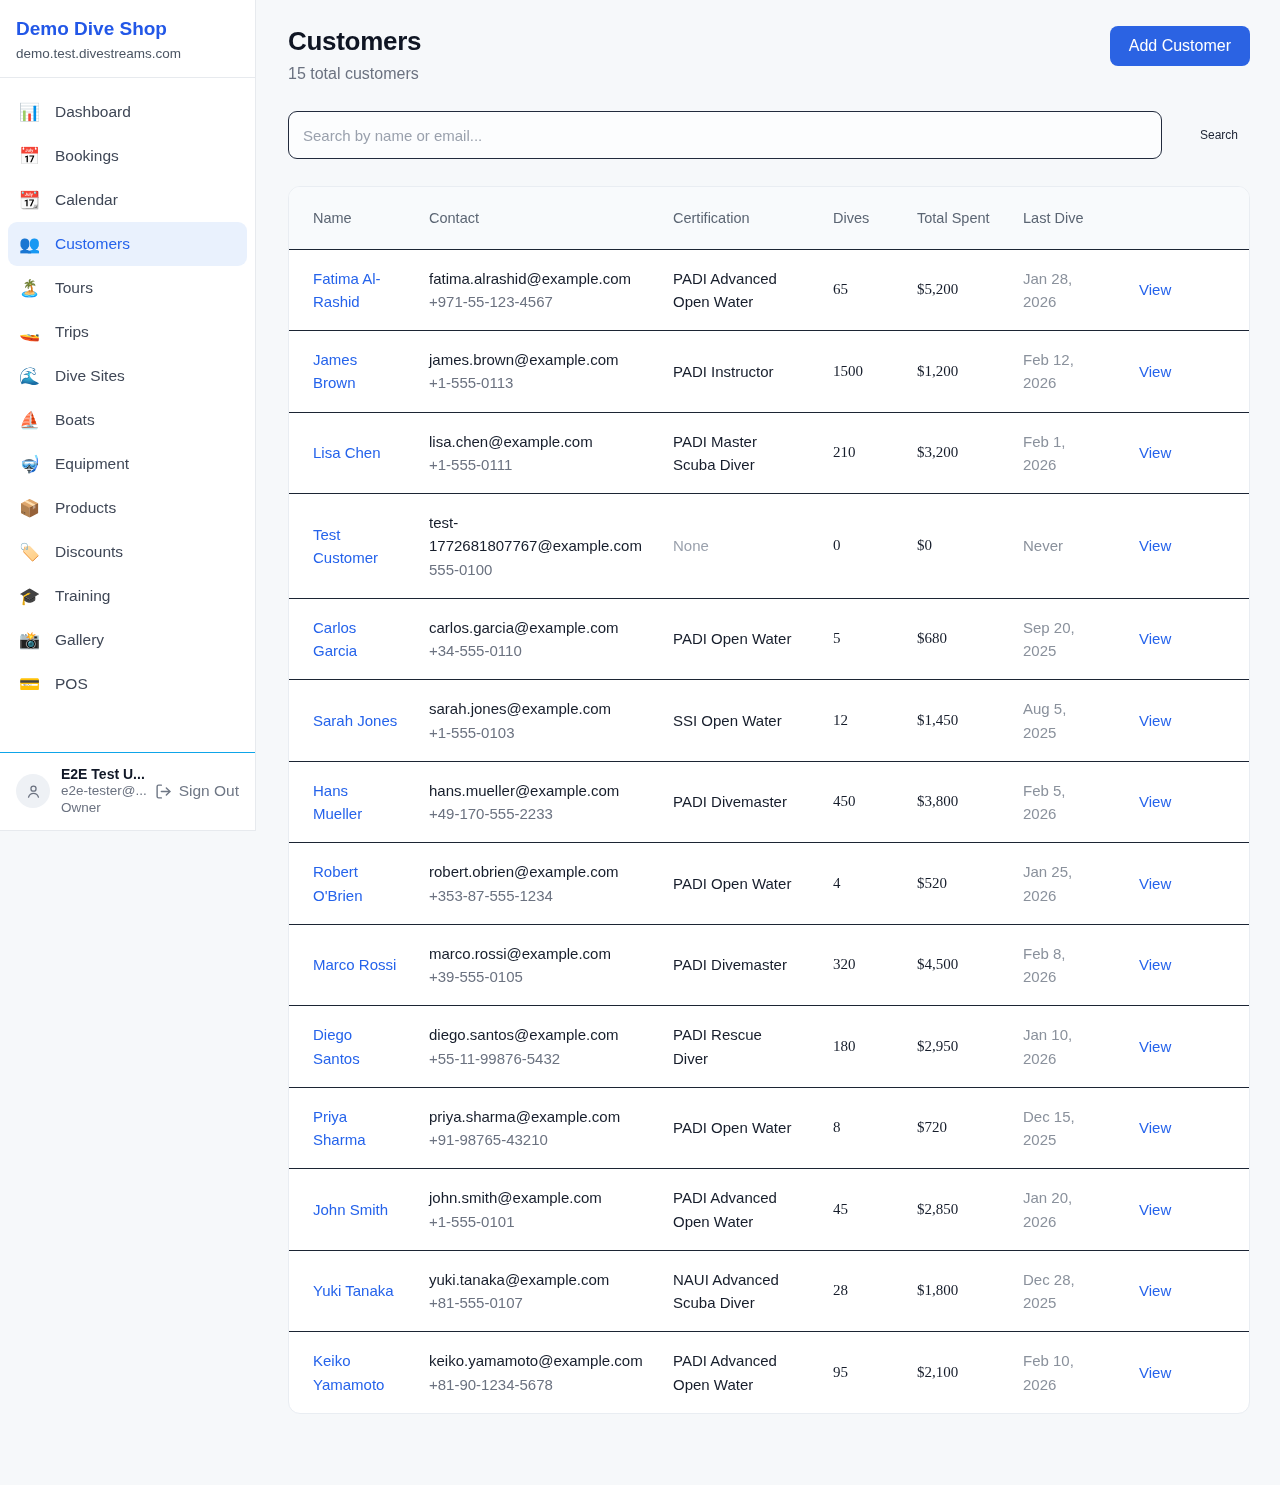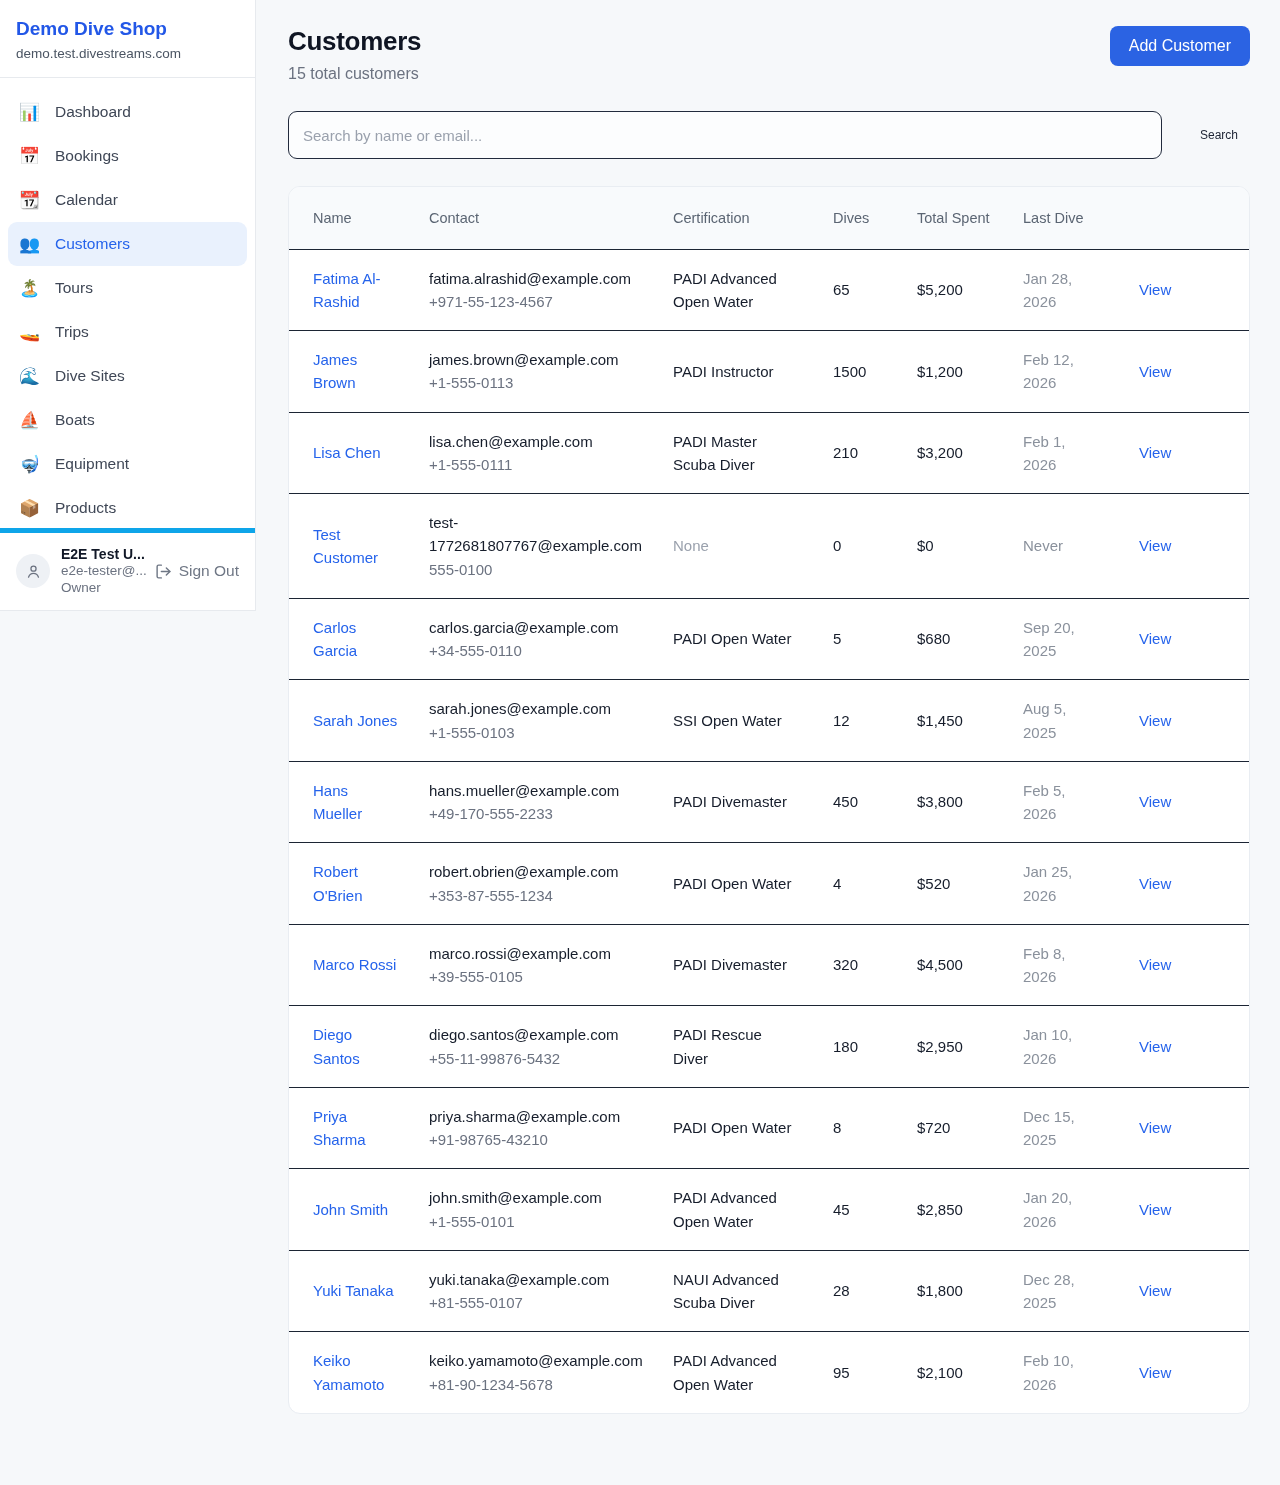--- a/index.html
+++ b/index.html
@@ -8,39 +8,39 @@
     height: 1485px;
     background: #f6f8fa;
     font-family: "Liberation Sans", sans-serif;
     color: #111827;
     position: relative;
   }
 
   
   .sidebar {
     position: absolute; left: 0; top: 0;
-    width: 256px; height: 611px;
+    width: 256px; height: 831px;
     background: #ffffff;
     border-right: 1px solid #e7eaee;
     border-bottom: 1px solid #e7eaee;
     display: flex; flex-direction: column;
   }
   .shop-header { padding: 18px 16px 16px; border-bottom: 1px solid #e7eaee; }
   .shop-name { color: #2257e7; font-size: 19px; font-weight: bold; margin-bottom: 6px; }
   .shop-domain { color: #4b5563; font-size: 13.5px; }
   .nav { flex: 1; padding: 12px 8px; overflow: hidden; }
   .nav-item {
     display: flex; align-items: center; gap: 13px;
     height: 44px; padding: 0 10px; border-radius: 9px;
     color: #3f4756; font-size: 15.5px; text-decoration: none; cursor: pointer;
   }
   .nav-item.active { background: #e9f1fd; color: #2563eb; }
   .nav-icon { width: 24px; font-size: 17px; text-align: center; flex: none; }
   .user-footer {
-    border-top: 5px solid #0ea5e9;
+    border-top: 1px solid #0ea5e9;
     padding: 13px 16px; display: flex; align-items: center; gap: 11px;
   }
   .avatar {
     width: 34px; height: 34px; border-radius: 50%; background: #eef1f5;
     display: flex; align-items: center; justify-content: center; flex: none;
   }
   .user-info { flex: 1; min-width: 0; line-height: 1.25; }
   .user-name { font-size: 14px; font-weight: bold; color: #111827; white-space: nowrap; }
   .user-email, .user-role { font-size: 13.5px; color: #6b7280; white-space: nowrap; }
   .signout-btn {
@@ -94,21 +94,21 @@
     font-size: 15px; border-bottom: 1px solid #1c2534; line-height: 1.55;
   }
   tbody tr:last-child td { border-bottom: none; }
   td.c-name { padding-left: 24px; padding-right: 28px; }
   td.c-name a { color: #2563eb; text-decoration: none; cursor: pointer; }
   td.c-contact { padding-right: 28px; word-wrap: break-word; }
   .email { color: #161d2b; }
   .phone { color: #6b7280; }
   td.c-cert { color: #161d2b; padding-right: 35px; }
   td.c-cert.muted { color: #9aa1ad; }
-  td.c-dives, td.c-total { color: #161d2b; }
+  td.c-dives, td.c-total { color: #161d2b; font-family: Liberation Serif, serif; }
   td.c-date { color: #8a919c; padding-right: 36px; }
   td.c-view a { color: #2563eb; text-decoration: none; cursor: pointer; }
 </style>
 </head>
 <body>
 
 <aside class="sidebar">
   <div class="shop-header">
     <div class="shop-name">Demo Dive Shop</div>
     <div class="shop-domain">demo.test.divestreams.com</div>

